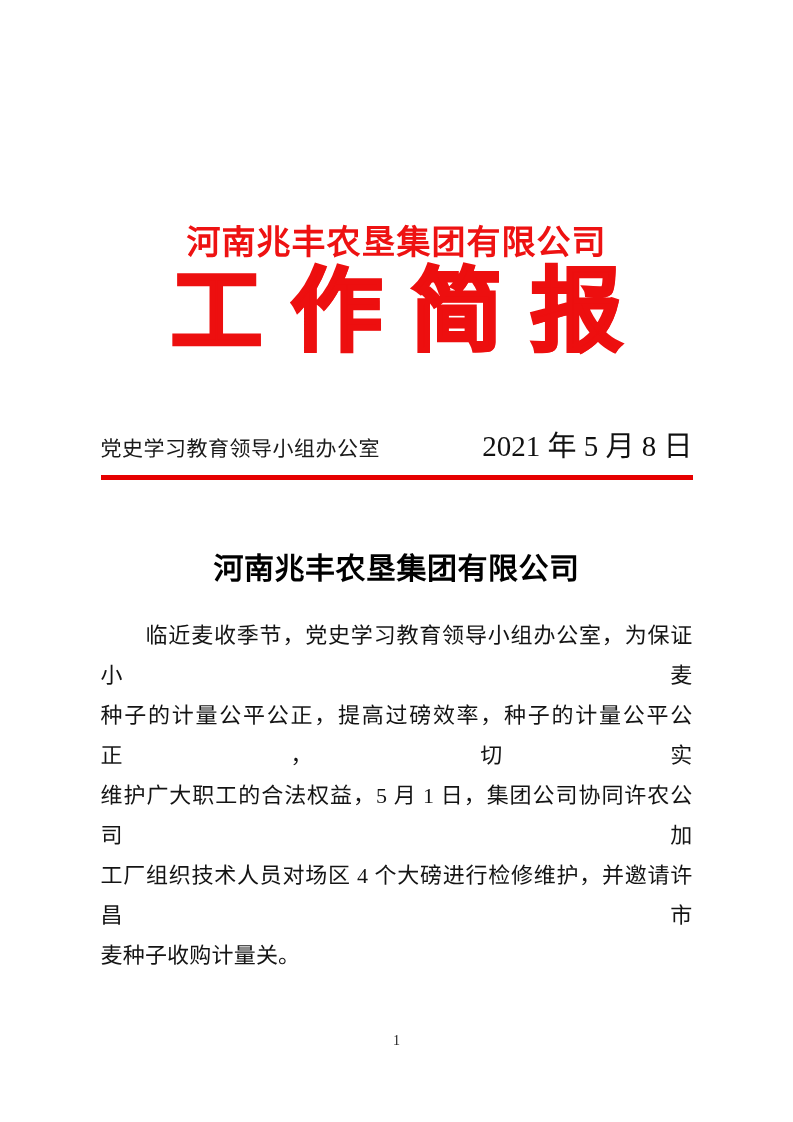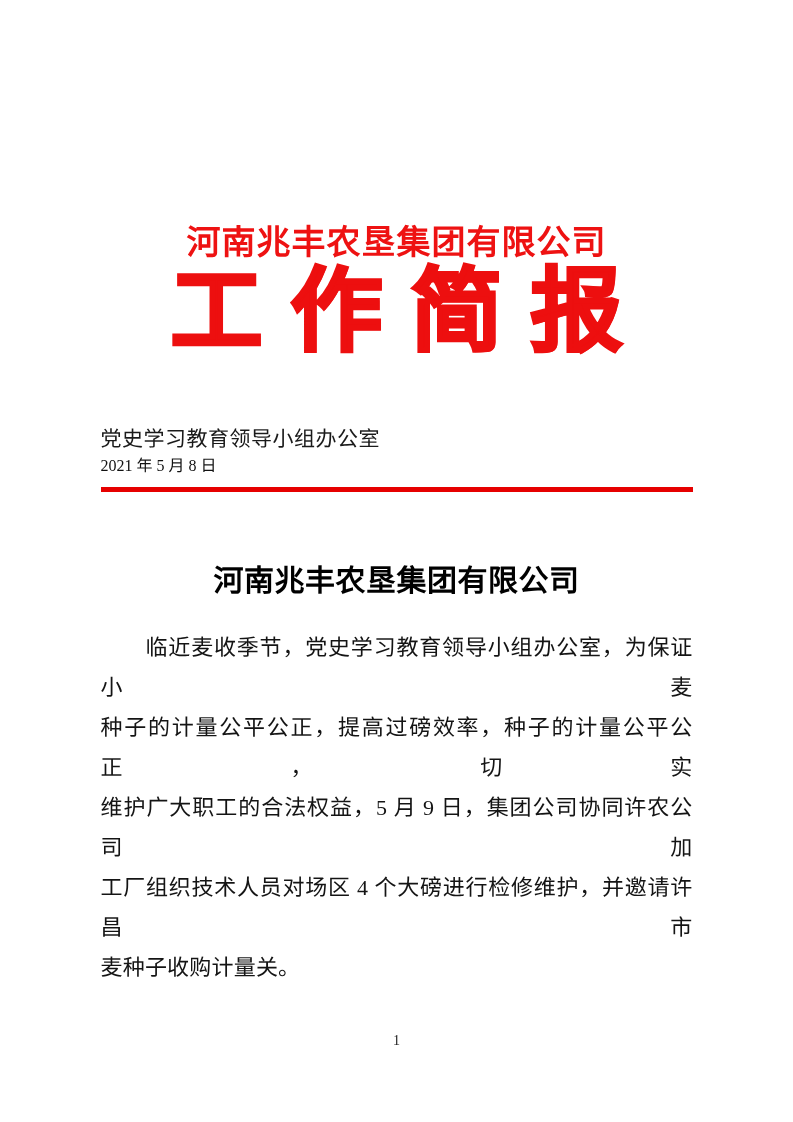--- a/index.html
+++ b/index.html
@@ -43,30 +43,29 @@
     -webkit-text-stroke: 3px #ed0f0f;
     text-shadow: 1px 1px 0 #ed0f0f;
     white-space: nowrap;
   }
   
   .meta-row {
     display: flex;
     justify-content: space-between;
     align-items: baseline;
     margin-top: 60px;
-    flex-direction: column;
   }
   .issuer {
     font-family: "Liberation Sans", sans-serif;
     font-size: 21px;
     color: #1a1a1a;
     letter-spacing: 0.5px;
   }
   .issue-date {
-    font-size: 16px;
+    font-size: 29px;
     color: #111111;
   }
   
   .divider {
     height: 5px;
     background: #e60000;
     margin-top: 11px;
   }
   
   .article-title {
@@ -125,21 +124,21 @@
 
     <div class="divider"></div>
 
     <div class="article-title">
       <div>河南兆丰农垦集团有限公司</div>
     </div>
 
     <div class="article-body">
       <div class="body-line first">临近麦收季节，党史学习教育领导小组办公室，为保证小麦</div>
       <div class="body-line">种子的计量公平公正，提高过磅效率，种子的计量公平公正，切实</div>
-      <div class="body-line">维护广大职工的合法权益，5 月 9 日，集团公司协同许农公司加</div>
+      <div class="body-line">维护广大职工的合法权益，5 月 1 日，集团公司协同许农公司加</div>
       <div class="body-line">工厂组织技术人员对场区 4 个大磅进行检修维护，并邀请许昌市</div>
       <div class="body-line last">麦种子收购计量关。</div>
     </div>
 
   </div>
 
   <div class="page-number">1</div>
 
 </div>
 

